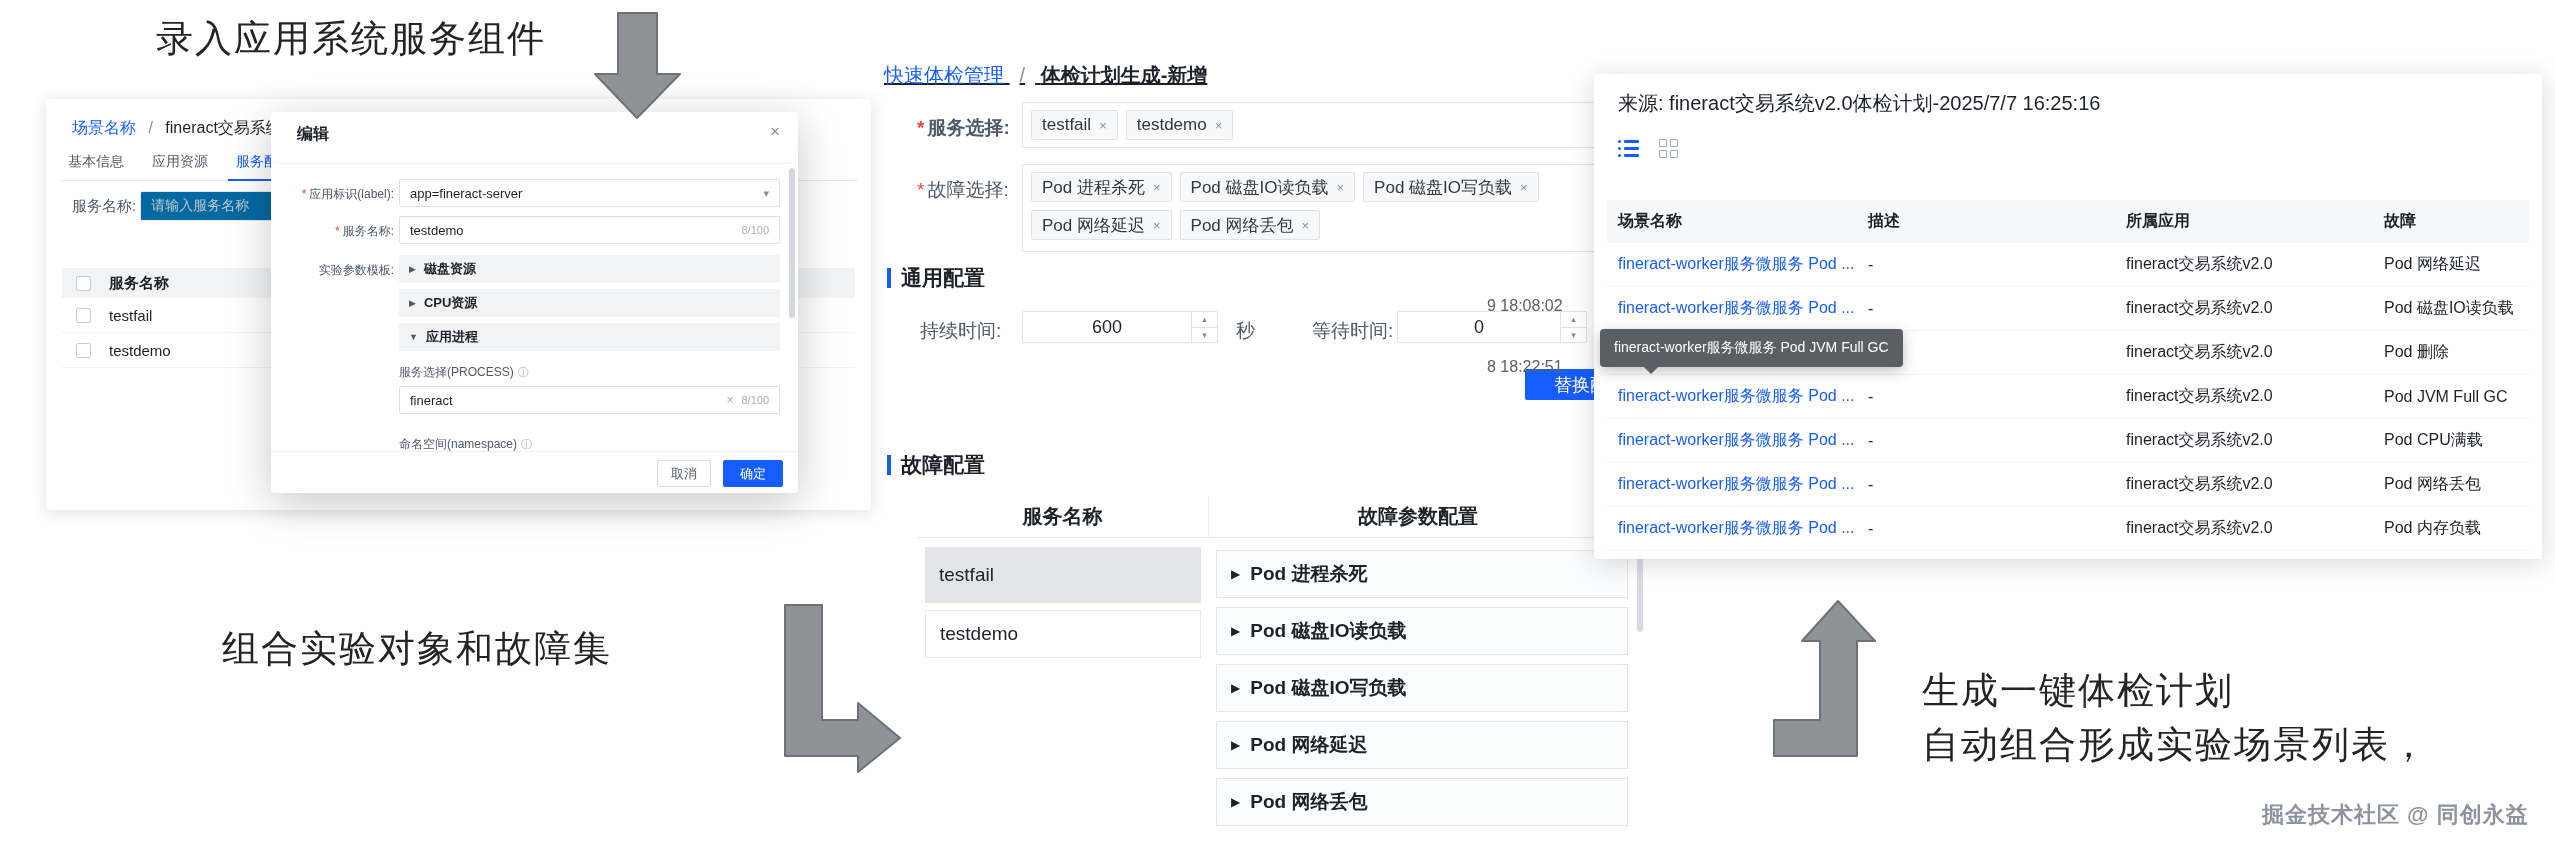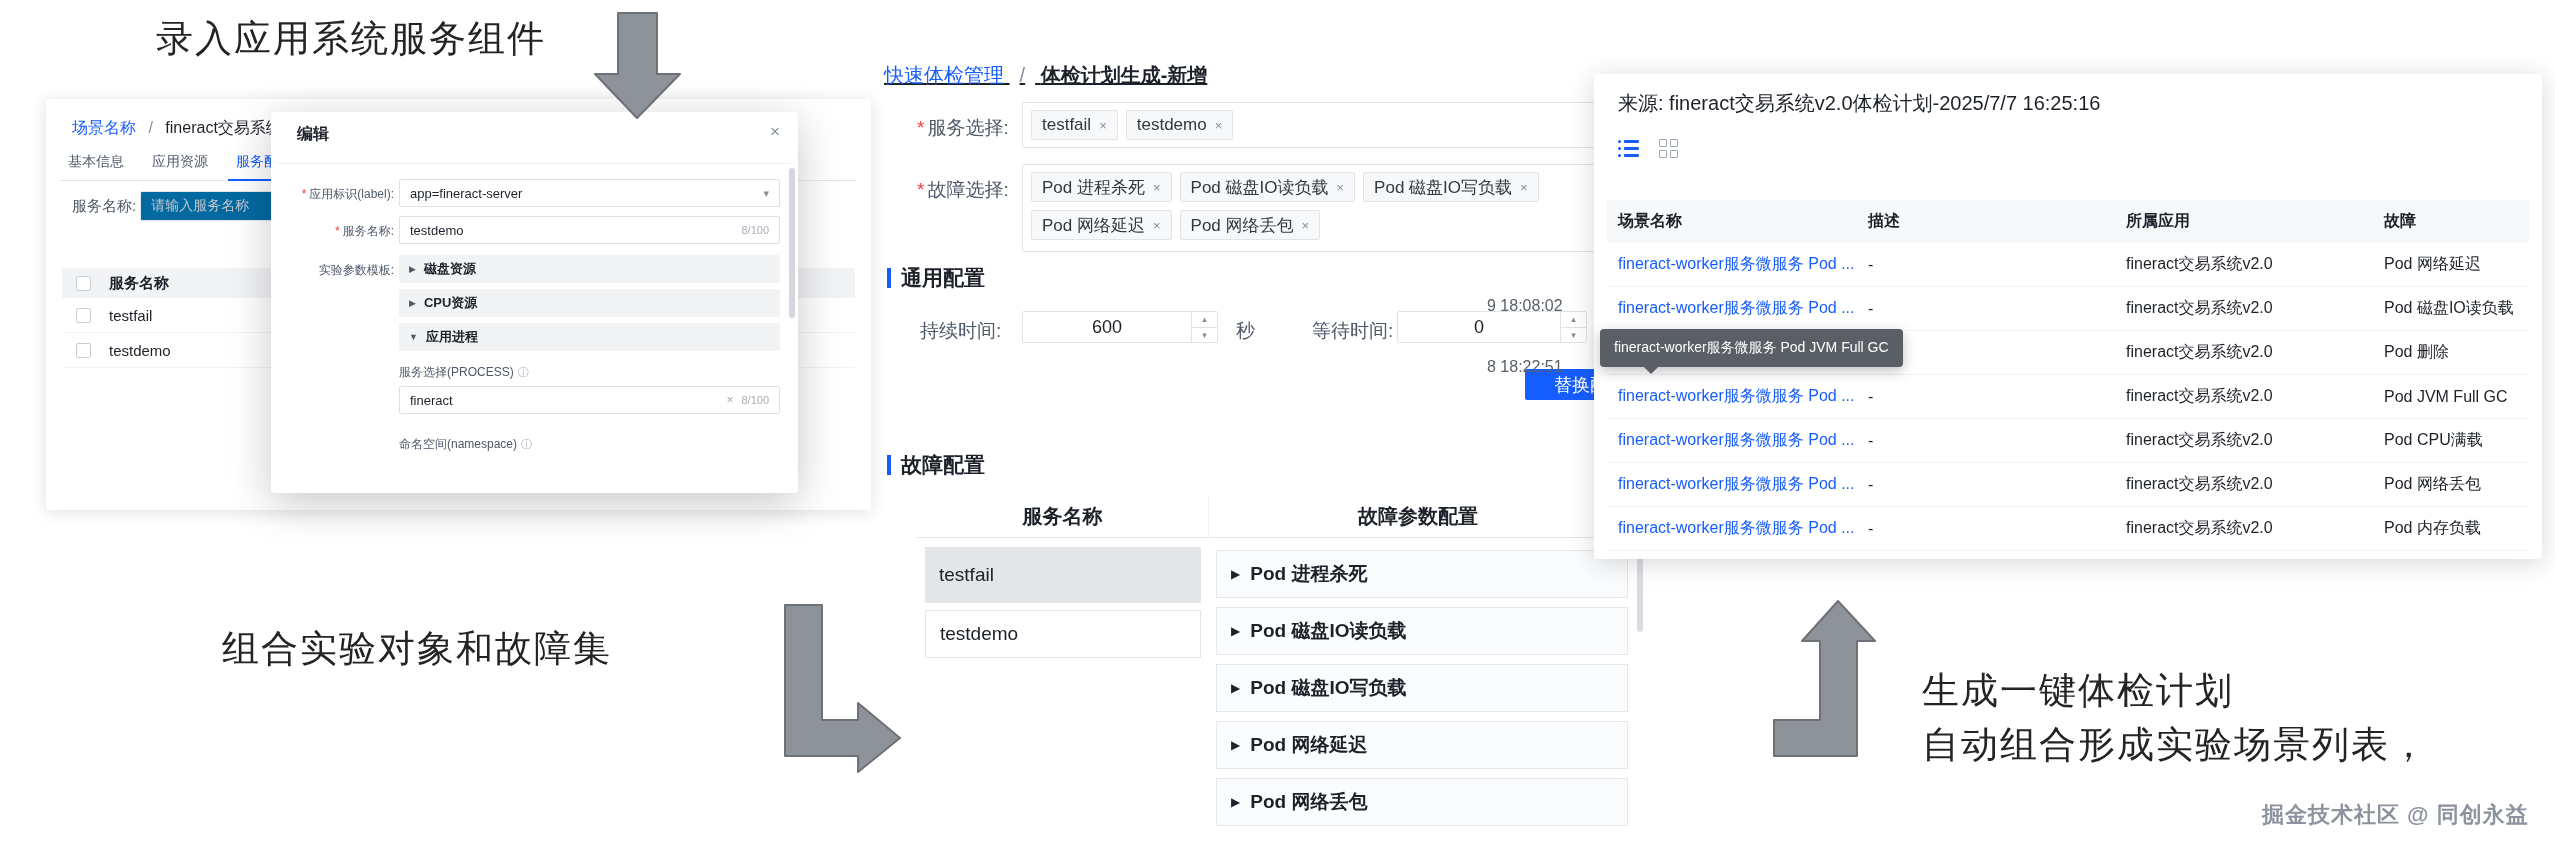--- a/index.html
+++ b/index.html
@@ -80,21 +80,21 @@
   .btn-cancel { left:386px; width:54px; background:#fff; border:1px solid #d9dce1; color:#4e5969; }
   .btn-ok { left:452px; width:60px; background:#165dff; border:1px solid #165dff; color:#fff; }
 
   
   #plan-panel { position:absolute; left:884px; top:55px; width:790px; height:787px; }
   .crumb2 { position:absolute; left:0; top:7px; font-size:20px; white-space:nowrap;text-decoration:underline; }
   .c2-root { color:#165dff; cursor:pointer; }
   .c2-sep { color:#86909c; margin:0 10px; }
   .c2-cur { color:#1d2129; font-weight:700; }
   .req-label { position:absolute; font-size:19px; color:#4e5969; white-space:nowrap; }
-  #svc-label { left:33px; top:60px; } #fault-label { left:33px; top:122px; }
+  #svc-label { left:33px; top:60px;font-weight:bold; } #fault-label { left:33px; top:122px; }
   #dur-label { left:36px; top:263px; } #wait-label { left:428px; top:263px; }
   .tagbox { position:absolute; left:138px; width:635px; border:1px solid #e0e3e8; border-radius:2px;
             background:#fff; display:flex; flex-wrap:wrap; gap:8px; padding:7px 8px; align-content:flex-start; }
   #svc-box { top:47px; height:46px; } #fault-box { top:109px; height:88px; }
   .tag { height:30px; background:#f7f8fa; border:1px solid #e0e3e8; border-radius:2px; display:flex;
          align-items:center; padding:0 10px; gap:8px; font-size:17px; color:#33383f; white-space:nowrap; }
   .tagx { font-size:13px; color:#868c96; cursor:pointer; }
   .sec { position:absolute; left:3px; display:flex; align-items:center; gap:10px; }
   #sec-general { top:209px; } #sec-fault { top:396px; }
   .sec-bar { width:4px; height:20px; background:#165dff; }
@@ -354,20 +354,24 @@
       <span class="m-clear">×</span>
       <span class="m-counter">8/100</span>
     </div>
 
     <div class="m-sublabel" id="ns-label">
       <span>命名空间(namespace)</span><span class="info">ⓘ</span>
     </div>
 
     <div class="m-scroll"></div>
 
+    <div class="m-footer">
+      <span class="m-btn btn-cancel">取消</span>
+      <span class="m-btn btn-ok">确定</span>
+    </div>
   </section>
 
   <section id="scene-panel">
     <div class="src-title">来源: fineract交易系统v2.0体检计划-2025/7/7 16:25:16</div>
     <span class="vicon" id="vicon-list">
       <span class="dot d1"></span>
         <span class="dot d2"></span>
         <span class="dot d3"></span>
       <span class="bar b1"></span>
         <span class="bar b2"></span>

